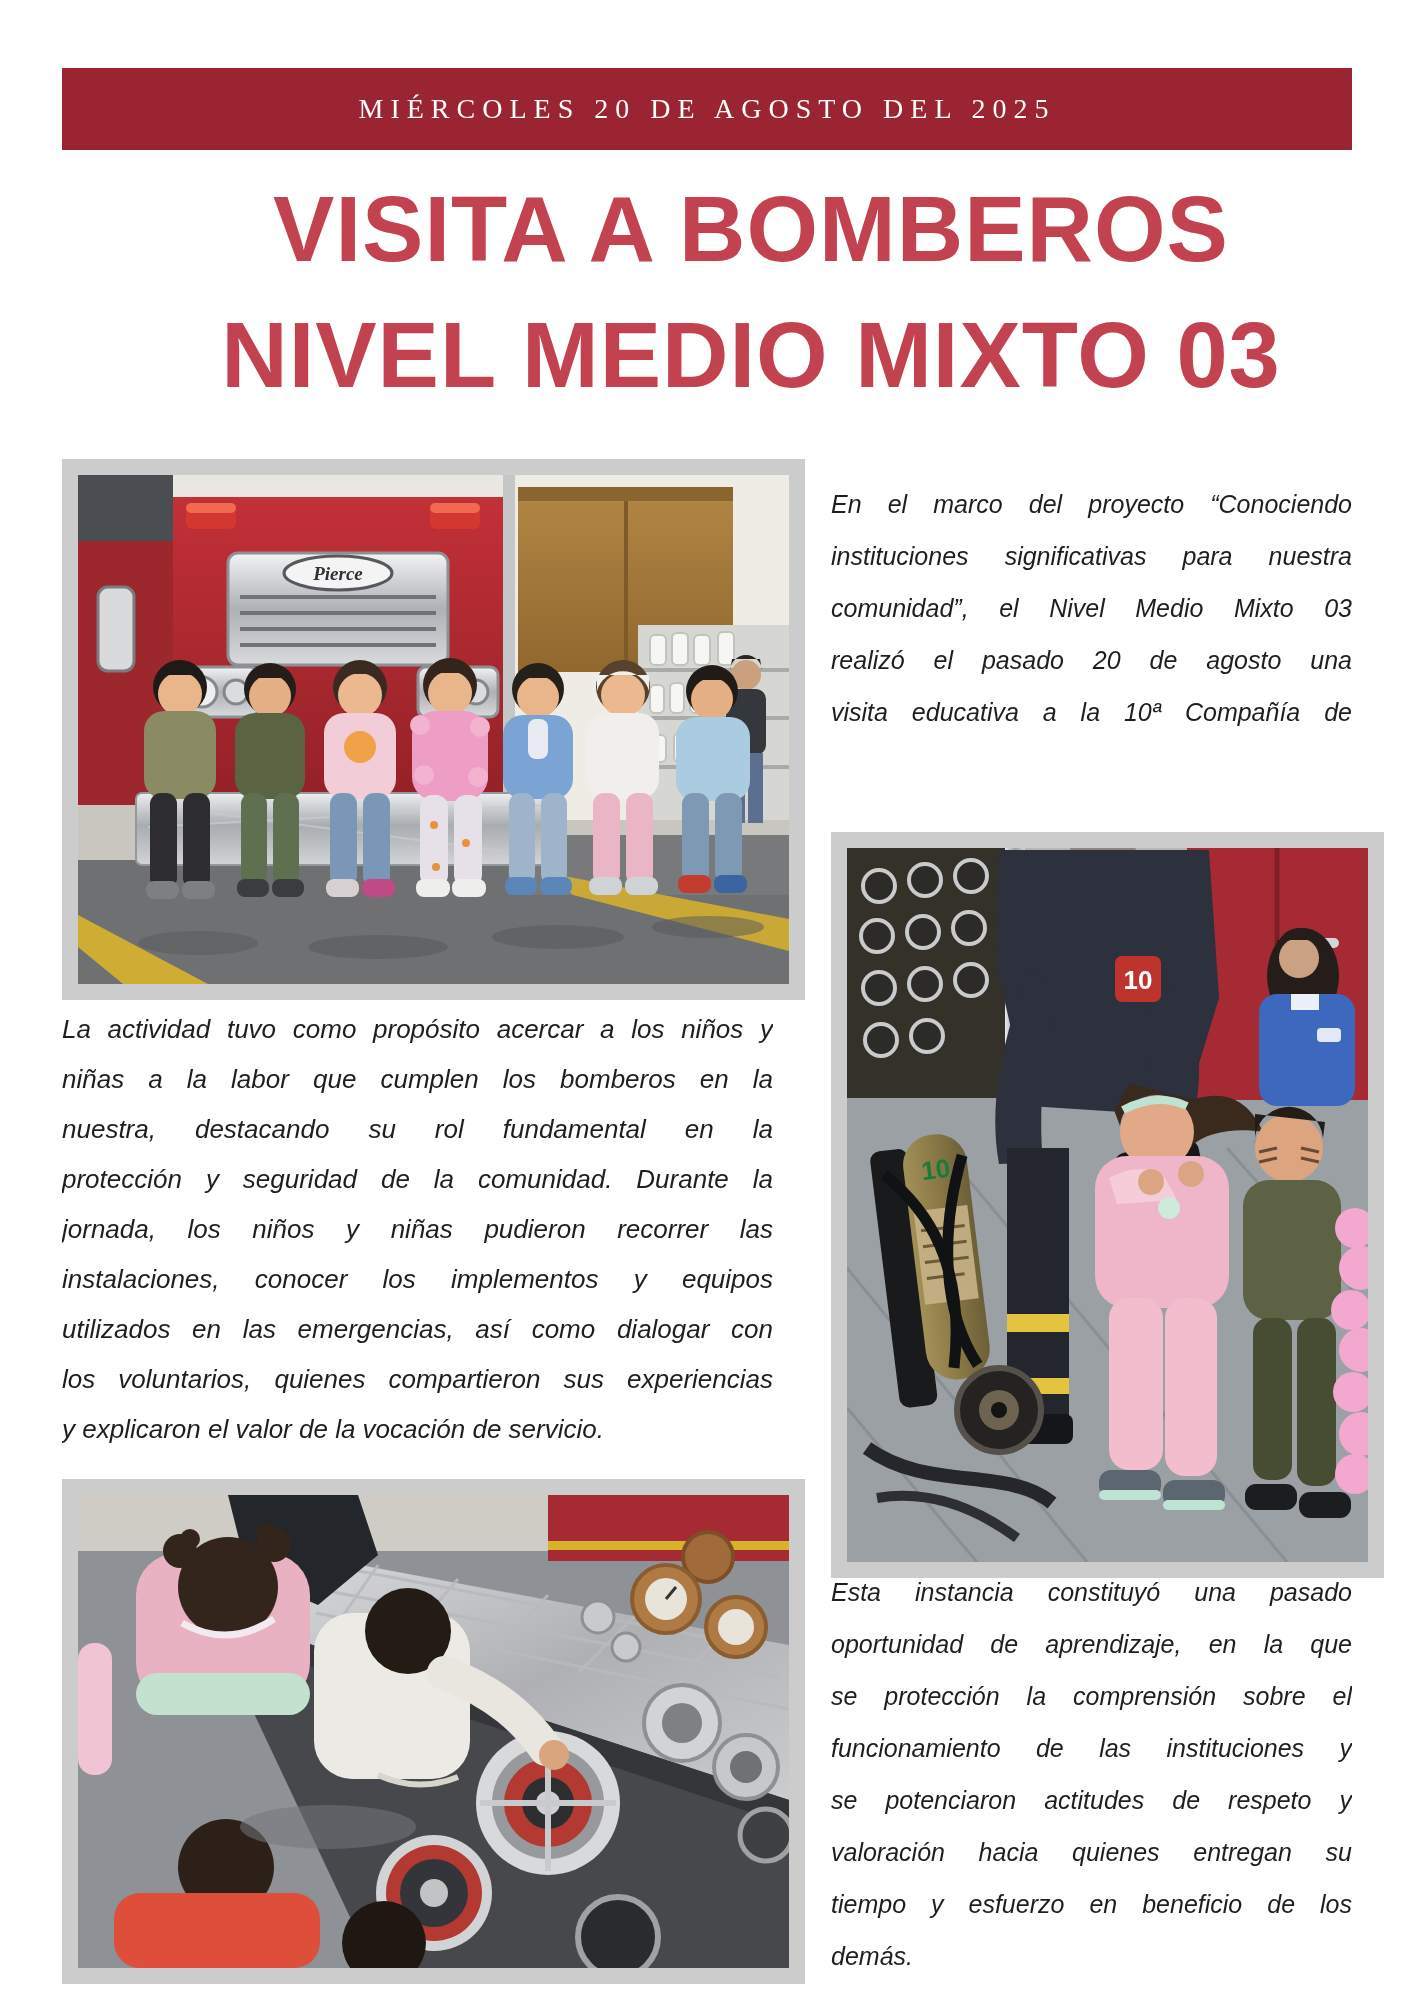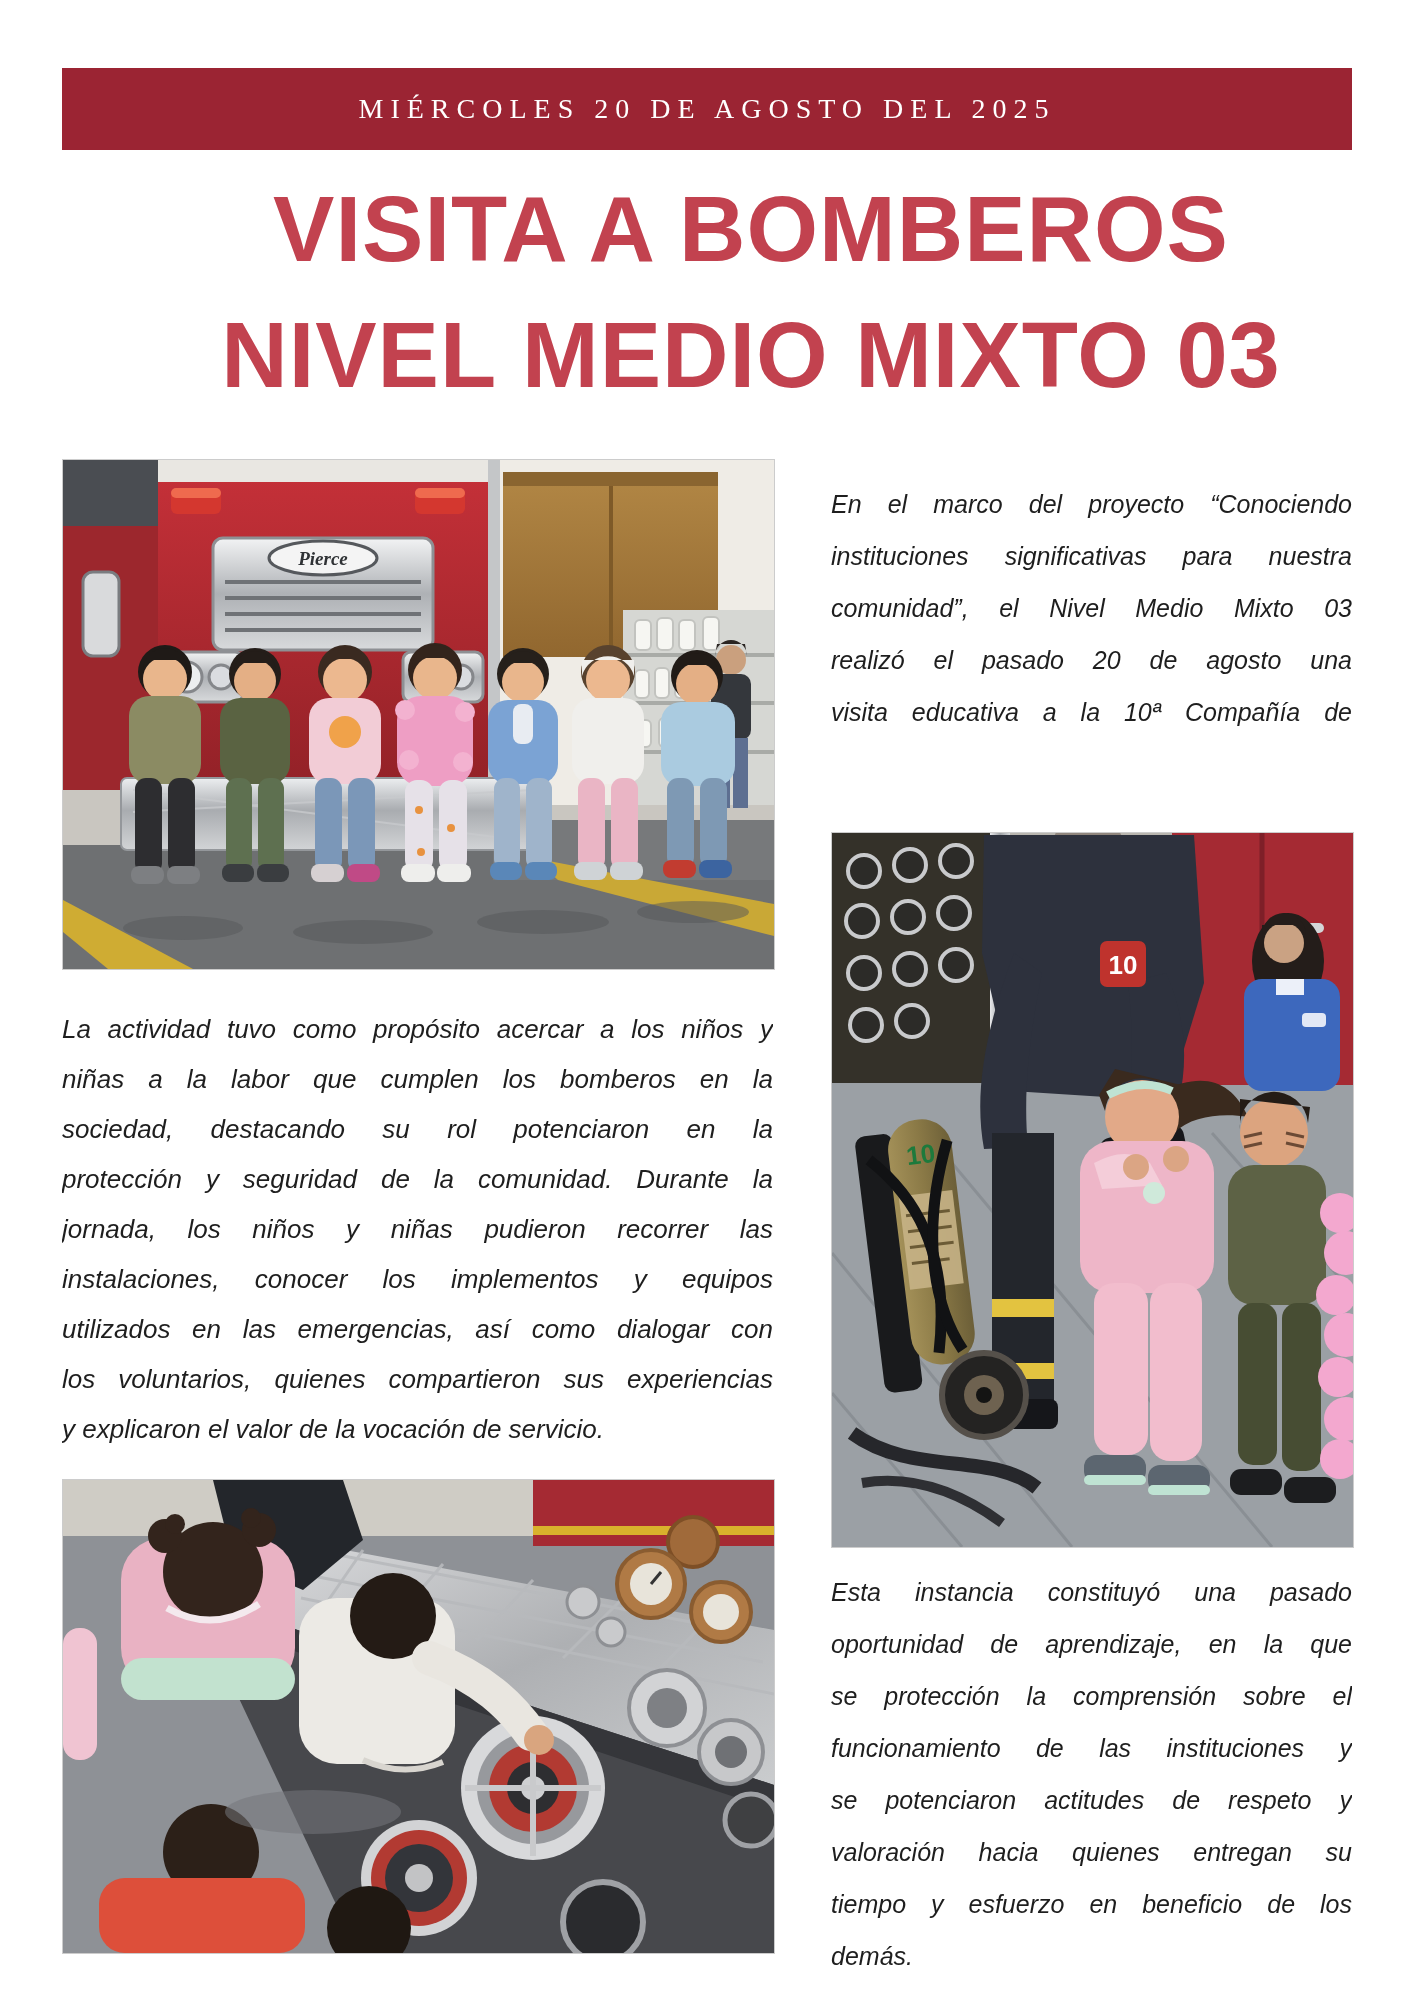--- a/index.html
+++ b/index.html
@@ -14,21 +14,21 @@
   }
   .banner span{
     font-family:"Liberation Serif",serif;font-size:28px;letter-spacing:7px;
     color:#ffffff;white-space:nowrap;text-align:right;
   }
   .title{
     position:absolute;left:0;top:166px;width:1414px;margin:0;
     text-align:center;color:#c2424f;font-weight:bold;
     font-size:92px;line-height:126px;letter-spacing:1px;padding-left:44px;
   }
-  .photo{position:absolute;margin:0;padding:1px;overflow:hidden;background:#cccccc;}
+  .photo{position:absolute;margin:0;padding:16px;overflow:hidden;background:#cccccc;}
   .photo svg{display:block;}
   .photo1{left:62px;top:459px;width:711px;height:509px;}
   .photoR{left:831px;top:832px;width:521px;height:714px;}
   .photo2{left:62px;top:1479px;width:711px;height:473px;}
   .para{position:absolute;color:#1e1e1e;}
   .para .jline{
     white-space:nowrap;overflow:hidden;
     text-align:justify;text-align-last:justify;font-style:italic;
   }
   .para .jline-last{text-align-last:left;}
@@ -386,21 +386,21 @@
           <circle cx="506" cy="544" r="20"></circle>
           <circle cx="514" cy="586" r="22"></circle>
         <circle cx="508" cy="626" r="20"></circle>
       </g>
     </svg>
   </figure>
 
   <div class="para leftpara">
       <div class="jline">La actividad tuvo como propósito acercar a los niños y</div>
       <div class="jline">niñas a la labor que cumplen los bomberos en la</div>
-      <div class="jline">sociedad, destacando su rol potenciaron en la</div>
+      <div class="jline">nuestra, destacando su rol fundamental en la</div>
       <div class="jline">protección y seguridad de la comunidad. Durante la</div>
       <div class="jline">jornada, los niños y niñas pudieron recorrer las</div>
       <div class="jline">instalaciones, conocer los implementos y equipos</div>
       <div class="jline">utilizados en las emergencias, así como dialogar con</div>
       <div class="jline">los voluntarios, quienes compartieron sus experiencias</div>
       <div class="jline jline-last">y explicaron el valor de la vocación de servicio.</div>
     </div>
 
   <figure class="photo photo2" role="img" aria-label="Niños y niñas observando las válvulas y conexiones del panel de bombas del carro de bomberos">
     <svg viewBox="0 0 711 473" width="711" height="473" preserveAspectRatio="none">

